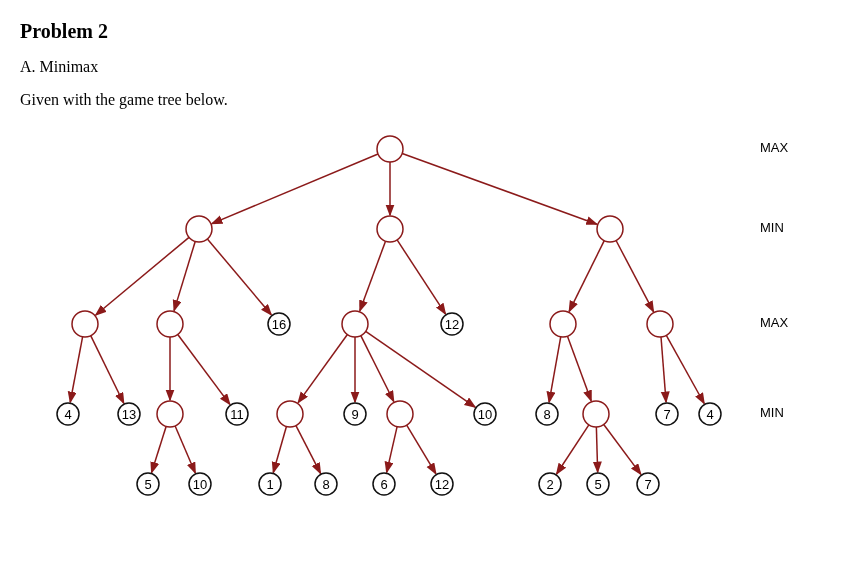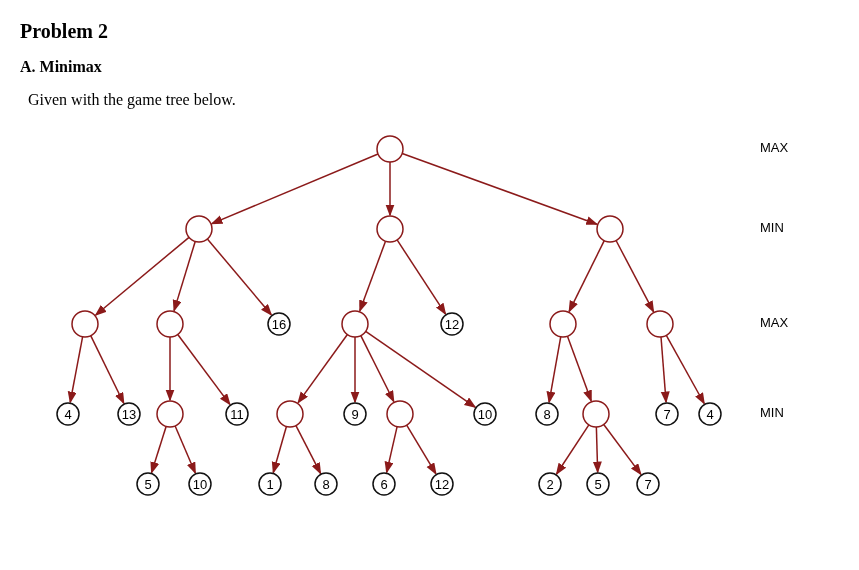--- a/index.html
+++ b/index.html
@@ -10,26 +10,26 @@
       width: 859px;
       box-sizing: border-box;
     }
     h1 {
       font-size: 20px;
       font-weight: bold;
       margin: 0 0 15px 0;
     }
     h2 {
       font-size: 16px;
-      font-weight: bold;
+      font-weight: normal;
       margin: 0 0 15px 0;
     }
     p {
       font-size: 16px;
-      margin: 0 0 10px 8px;
+      margin: 0 0 10px 0;
     }
     svg {
       display: block;
     }
     .node {
       fill: white;
       stroke: #8B1A1A;
       stroke-width: 1.5;
     }
     .leaf {

